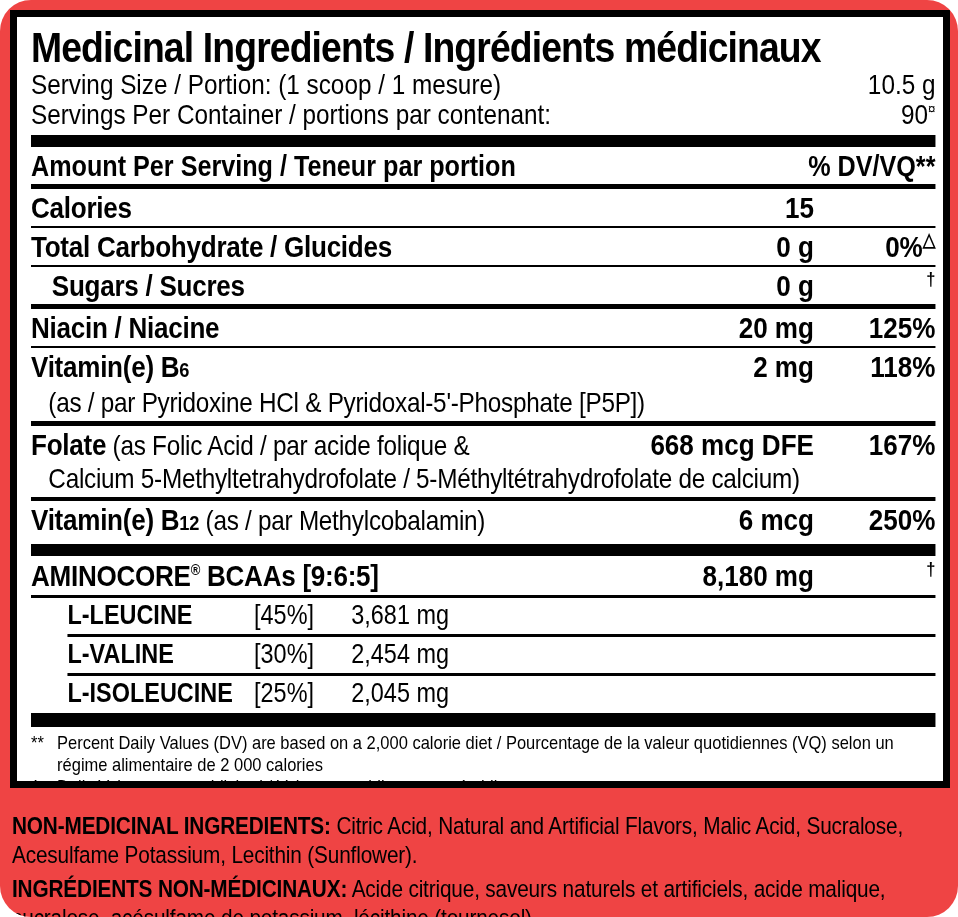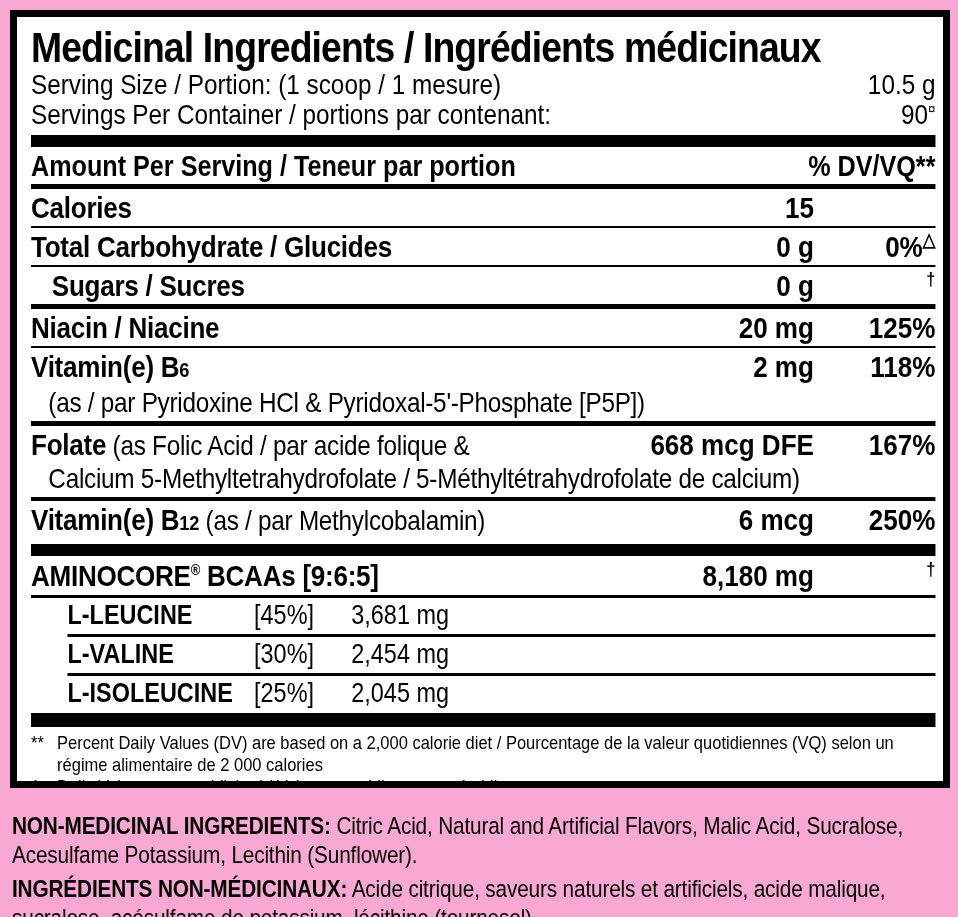--- a/index.html
+++ b/index.html
@@ -1,17 +1,17 @@
 <!DOCTYPE html>
 <html><head>
 <meta charset="utf-8">
 <style>
   * { margin:0; padding:0; box-sizing:border-box; }
   html,body { width:958px; height:917px; background:#ffffff; font-family:"Liberation Sans", sans-serif; color:#000; }
-  .page { position:relative; width:958px; height:917px; background:#f9a8d4; overflow:hidden; }
+  .page { position:relative; width:958px; height:917px; background:#ef4444; overflow:hidden;border-radius:31px; }
 
   .label-box {
     position:absolute; left:10px; top:10px; width:940px; height:778px;
     border:7px solid #000; padding:6px 14px 8px 14px; overflow:hidden; background:#fff;
   }
   
   .condwrap { width:1042px; transform:scaleX(0.868); transform-origin:0 0; }
 
   .title { margin-top:2px; font-size:43px; font-weight:700; line-height:45px; white-space:nowrap; letter-spacing:-1px; }
 

